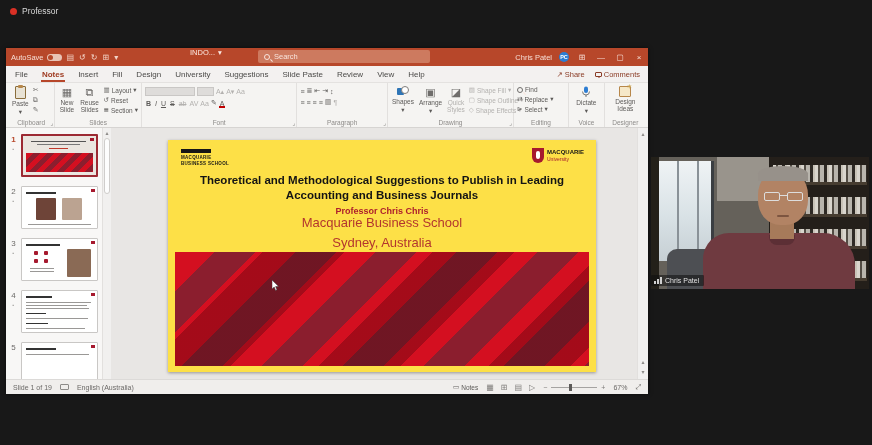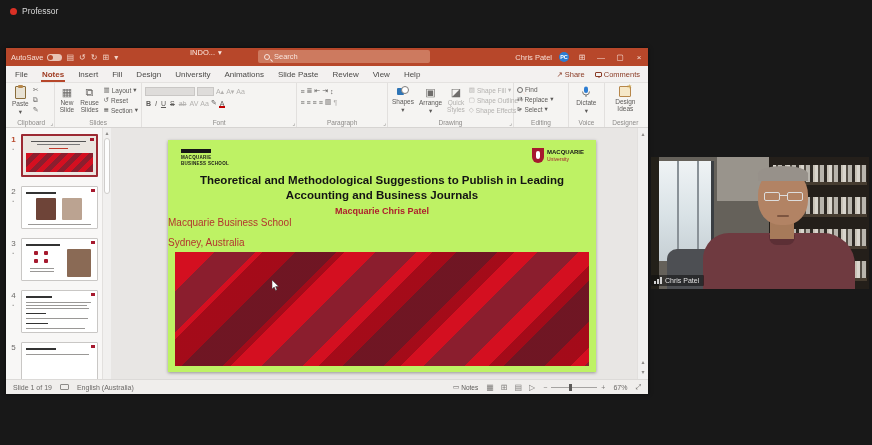--- a/index.html
+++ b/index.html
@@ -80,34 +80,34 @@
   .tred{position:absolute;background:#c0392b;height:1px}
   .timg{position:absolute;border-radius:1px}
   .tstripes{position:absolute;left:3px;right:3px;bottom:3px;height:19px;
     background:repeating-linear-gradient(135deg,#d40f20 0 5px,#8b1e2e 5px 10px)}
 
   .vscroll{width:9px;background:#f1f0ef;border-left:1px solid #e2e0de;position:relative}
   .vscroll .sthumb{position:absolute;left:1px;right:1px;top:10px;height:56px;background:#fdfdfd;border:1px solid #cfcdcb;border-radius:3px}
   .vscroll .arr{position:absolute;left:0;right:0;text-align:center;font-size:6px;color:#8d8b89}
 
   .canvas{flex:1;position:relative;min-width:0}
-  .slide{position:absolute;left:57px;top:12px;width:428px;height:232px;background:#bef264;box-shadow:0 1px 3px rgba(0,0,0,.35)}
+  .slide{position:absolute;left:57px;top:12px;width:428px;height:232px;background:#fde047;box-shadow:0 1px 3px rgba(0,0,0,.35)}
 
   
   .logo-left{position:absolute;left:13px;top:9px}
   .logo-left .bar{width:30px;height:4px;background:#161616;margin-bottom:2px}
   .logo-left .lt{font-size:4.5px;font-weight:bold;color:#161616;letter-spacing:.3px;line-height:5.5px}
   .logo-right{position:absolute;right:12px;top:8px;display:flex;gap:3px;align-items:center}
   .shield{width:12px;height:15px;background:#a6192e;border-radius:0 0 6px 6px;position:relative}
   .shield::after{content:"";position:absolute;left:4px;top:3px;width:4px;height:8px;background:#fff;border-radius:2px}
   .lr-name{font-size:6px;font-weight:bold;color:#161616;line-height:7px}
   .lr-sub{font-size:5px;color:#a6192e;line-height:6px}
   .stitle{position:absolute;left:0;right:0;top:33px;padding:0 26px;text-align:center;font-size:11.5px;font-weight:bold;color:#141414;line-height:14.5px}
   .spresenter{position:absolute;left:0;right:0;top:66px;text-align:center;font-size:9px;font-weight:bold;color:#ad1f2d}
-  .saffil{position:absolute;left:0;right:0;font-size:10px;color:#b3362e;line-height:9px}
+  .saffil{position:absolute;left:0;right:0;text-align:center;font-size:13px;color:#b3362e;line-height:9px}
   .banner{position:absolute;left:7px;right:7px;top:112px;height:114px;
     background:
       repeating-linear-gradient(135deg,rgba(40,0,8,0) 0 62px,rgba(40,0,8,.28) 62px 120px),
       repeating-linear-gradient(135deg,#d40f20 0 28px,#8b1e2e 28px 57px)}
   .cursor{position:absolute;left:104px;top:140px;width:8px;height:11px}
 
   .vscroll2{width:11px;background:#f1f0ef;border-left:1px solid #e2e0de;position:relative;font-size:6px;color:#8d8b89}
   .vscroll2 .a1{position:absolute;top:2px;left:0;right:0;text-align:center}
   .vscroll2 .nav{position:absolute;bottom:4px;left:0;right:0;display:flex;flex-direction:column;align-items:center;gap:3px}
 
@@ -188,21 +188,21 @@
       </span>
     </div>
 
     <div class="menubar">
       <span class="mtab">File</span>
       <span class="mtab active">Notes</span>
       <span class="mtab">Insert</span>
       <span class="mtab">Fill</span>
       <span class="mtab">Design</span>
       <span class="mtab">University</span>
-      <span class="mtab">Animations</span>
+      <span class="mtab">Suggestions</span>
       <span class="mtab">Slide Paste</span>
       <span class="mtab">Review</span>
       <span class="mtab">View</span>
       <span class="mtab">Help</span>
       <span class="menu-right">
         <span class="mr-btn">
           <span>↗</span>
           <span>Share</span>
         </span>
         <span class="mr-btn">
@@ -490,21 +490,21 @@
 
           <div class="logo-right">
             <span class="shield"></span>
             <span>
               <div class="lr-name">MACQUARIE</div>
               <div class="lr-sub">University</div>
             </span>
           </div>
 
           <div class="stitle">Theoretical and Methodological Suggestions to Publish in Leading Accounting and Business Journals</div>
-          <div class="spresenter">Macquarie Chris Patel</div>
+          <div class="spresenter">Professor Chris Chris</div>
           <div class="saffil" style="top:78px">Macquarie Business School</div>
           <div class="saffil" style="top:98px">Sydney, Australia</div>
 
           <div class="banner"></div>
 
           <svg class="cursor" viewBox="0 0 8 11">
             <path d="M0 0 L0 9 L2.2 7 L3.6 10.4 L5 9.8 L3.6 6.6 L6.6 6.4 Z" fill="#fff" stroke="#333" stroke-width="0.5"></path>
           </svg>
         </div>
       </div>

